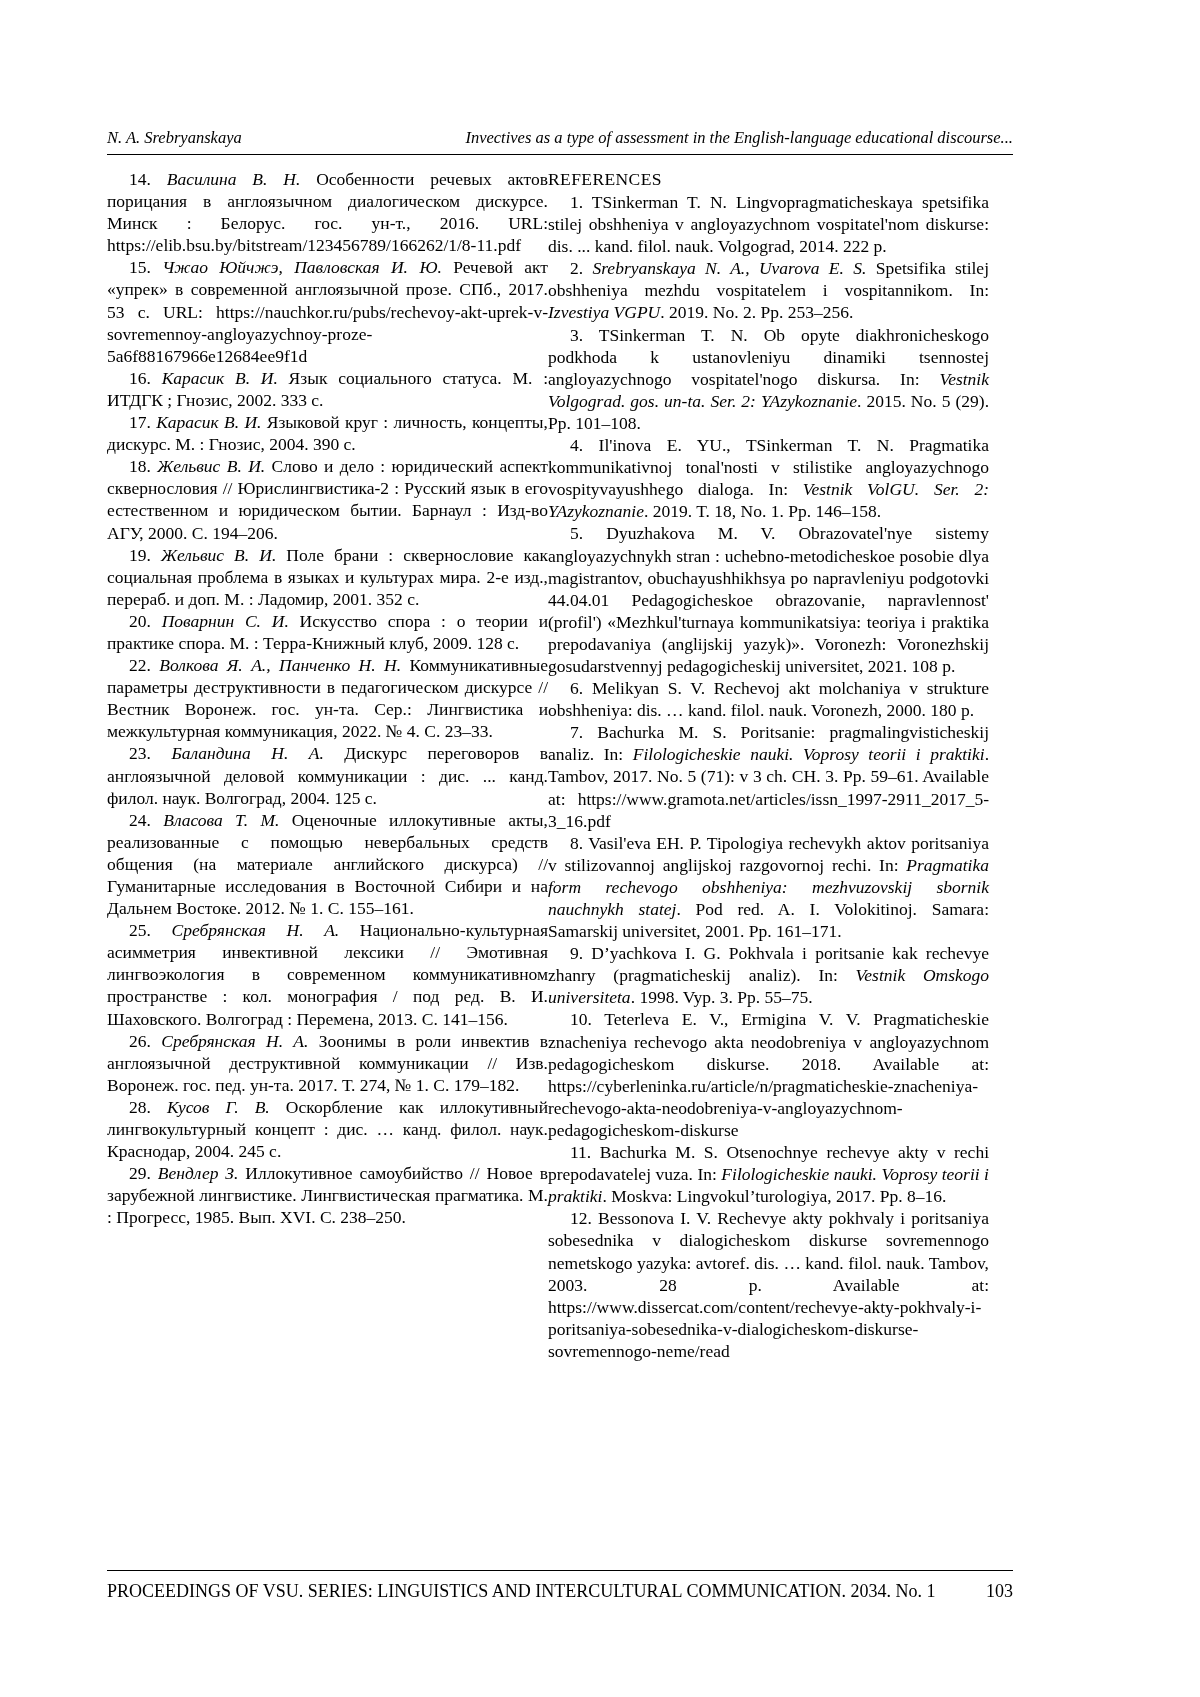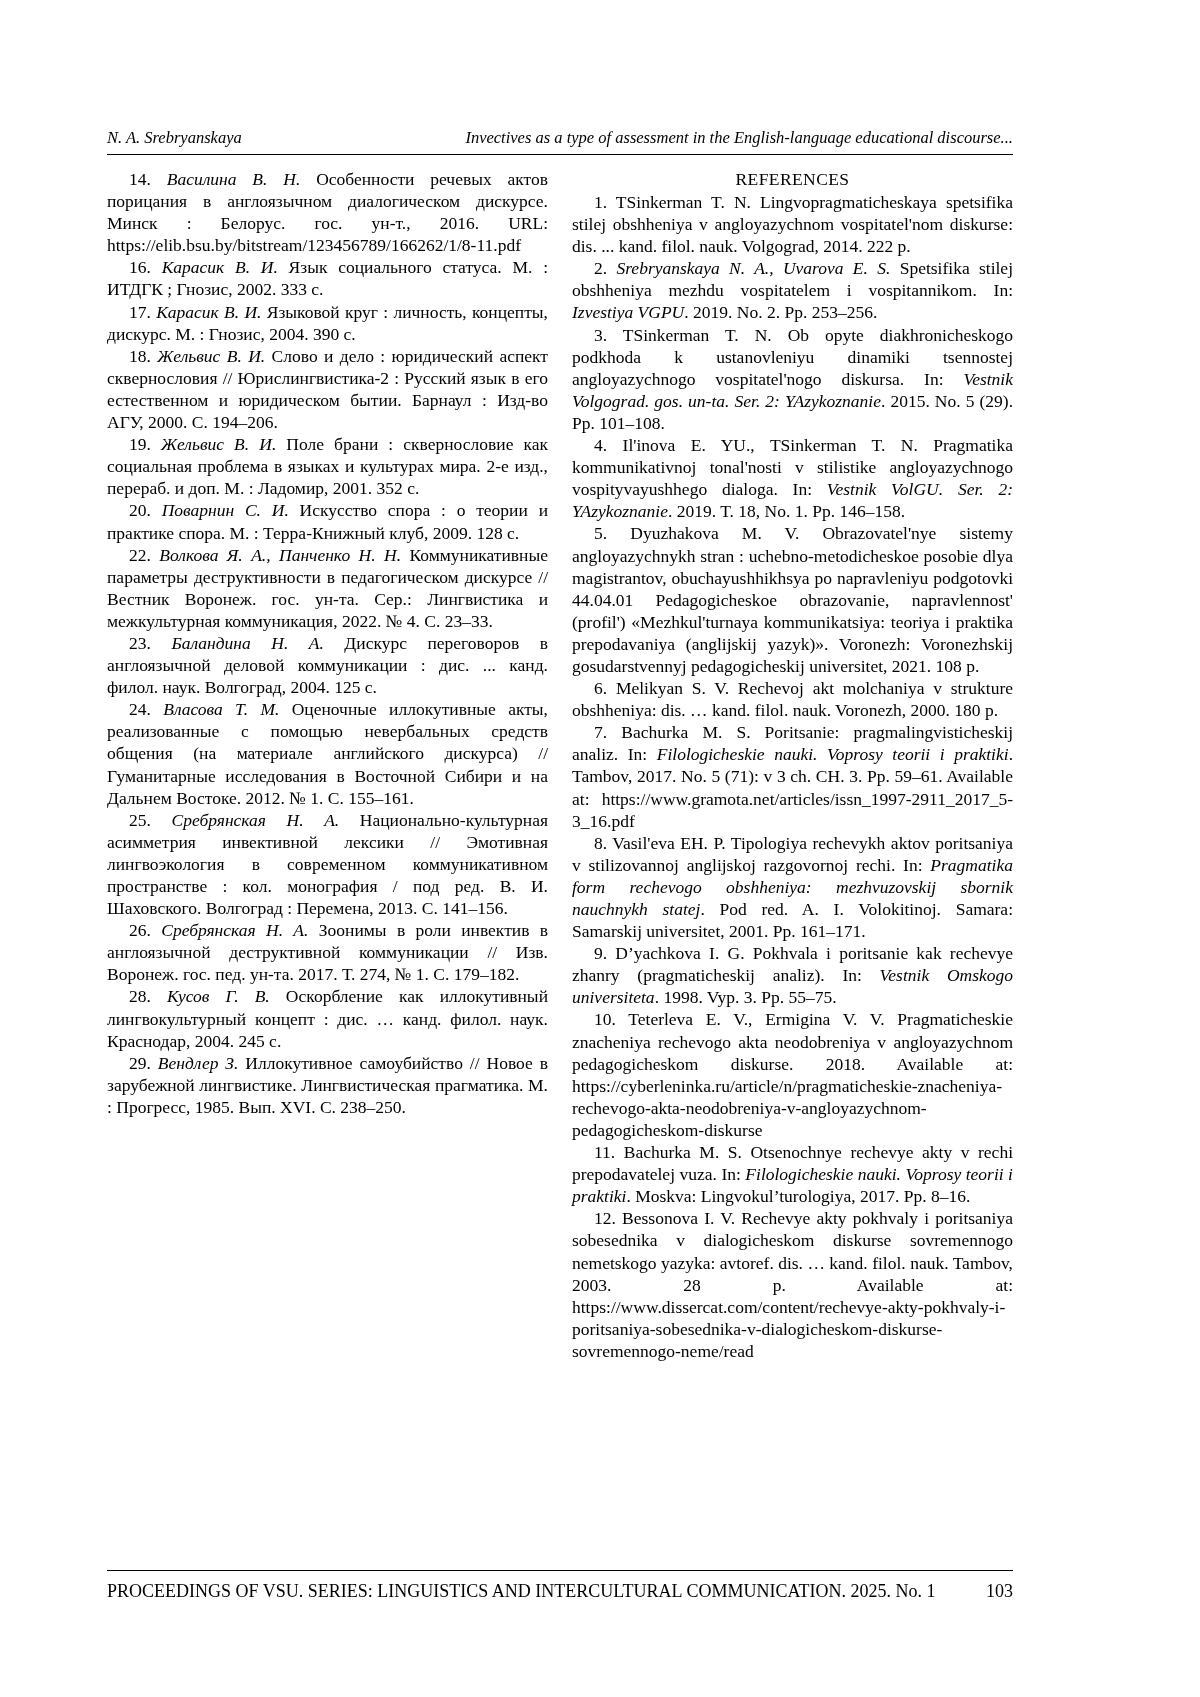--- a/index.html
+++ b/index.html
@@ -6,24 +6,24 @@
   body {
     width: 1200px; height: 1697px; position: relative;
     font-family: "Liberation Serif", serif; color: #000;
   }
   .page { position: absolute; left: 107px; top: 0; width: 906px; height: 1697px; }
   .header {
     display: flex; justify-content: space-between; align-items: flex-end;
     padding-top: 108px; font-style: italic; font-size: 16.5px; line-height: 20px; margin-top: 20px;
   }
   .rule { border-top: 1.6px solid #000; margin-top: 6px; }
-  .columns { display: flex; gap: 24px; margin-top: 13px; }
+  .columns { display: flex; margin-top: 13px; }
   .col { width: 441px; }
   .refs-heading {
-    text-align: center; font-size: 17.5px; line-height: 22px;
+    text-align: left; font-size: 17.5px; line-height: 22px;
     letter-spacing: 0.4px; margin-bottom: 1px;
   }
   p.ref {
     margin: 0; font-size: 17.5px; line-height: 22.1px;
     text-align: justify; text-indent: 22px; overflow-wrap: anywhere;
   }
   .it { font-style: italic; }
   .footer { position: absolute; left: 0; top: 1564px; width: 906px; }
   .footer-line {
     display: flex; justify-content: space-between;
@@ -37,20 +37,21 @@
 
   <div class="header">
     <span>N. A. Srebryanskaya</span>
     <span>Invectives as a type of assessment in the English-language educational discourse...</span>
   </div>
   <div class="rule"></div>
 
   <div class="columns">
     <div class="col" id="left-col">
         <p class="ref"><span>14. </span><span class="it">Василина В. Н.</span><span> Особенности речевых актов порицания в англоязычном диалогическом дискурсе. Минск : Белорус. гос. ун-т., 2016. URL: https://elib.bsu.by/bitstream/123456789/166262/1/8-11.pdf</span></p>
+        <p class="ref"><span>15. </span><span class="it">Чжао Юйчжэ, Павловская И. Ю.</span><span> Речевой акт «упрек» в современной англоязычной прозе. СПб., 2017. 53 с. URL: https://nauchkor.ru/pubs/rechevoy-akt-uprek-v-sovremennoy-angloyazychnoy-proze-5a6f88167966e12684ee9f1d</span></p>
         <p class="ref"><span>16. </span><span class="it">Карасик В. И.</span><span> Язык социального статуса. М. : ИТДГК ; Гнозис, 2002. 333 с.</span></p>
         <p class="ref"><span>17. </span><span class="it">Карасик В. И.</span><span> Языковой круг : личность, концепты, дискурс. М. : Гнозис, 2004. 390 с.</span></p>
         <p class="ref"><span>18. </span><span class="it">Жельвис В. И.</span><span> Слово и дело : юридический аспект сквернословия // Юрислингвистика-2 : Русский язык в его естественном и юридическом бытии. Барнаул : Изд-во АГУ, 2000. С. 194–206.</span></p>
         <p class="ref"><span>19. </span><span class="it">Жельвис В. И.</span><span> Поле брани : сквернословие как социальная проблема в языках и культурах мира. 2-е изд., перераб. и доп. М. : Ладомир, 2001. 352 с.</span></p>
         <p class="ref"><span>20. </span><span class="it">Поварнин С. И.</span><span> Искусство спора : о теории и практике спора. М. : Терра-Книжный клуб, 2009. 128 с.</span></p>
         <p class="ref"><span>22. </span><span class="it">Волкова Я. А., Панченко Н. Н.</span><span> Коммуникативные параметры деструктивности в педагогическом дискурсе // Вестник Воронеж. гос. ун-та. Сер.: Лингвистика и межкультурная коммуникация, 2022. № 4. С. 23–33.</span></p>
         <p class="ref"><span>23. </span><span class="it">Баландина Н. А.</span><span> Дискурс переговоров в англоязычной деловой коммуникации : дис. ... канд. филол. наук. Волгоград, 2004. 125 с.</span></p>
         <p class="ref"><span>24. </span><span class="it">Власова Т. М.</span><span> Оценочные иллокутивные акты, реализованные с помощью невербальных средств общения (на материале английского дискурса) // Гуманитарные исследования в Восточной Сибири и на Дальнем Востоке. 2012. № 1. С. 155–161.</span></p>
         <p class="ref"><span>25. </span><span class="it">Сребрянская Н. А.</span><span> Национально-культурная асимметрия инвективной лексики // Эмотивная лингвоэкология в современном коммуникативном пространстве : кол. монография / под ред. В. И. Шаховского. Волгоград : Перемена, 2013. С. 141–156.</span></p>
         <p class="ref"><span>26. </span><span class="it">Сребрянская Н. А.</span><span> Зоонимы в роли инвектив в англоязычной деструктивной коммуникации // Изв. Воронеж. гос. пед. ун-та. 2017. Т. 274, № 1. С. 179–182.</span></p>
@@ -70,18 +71,18 @@
         <p class="ref"><span>9. D’yachkova I. G. Pokhvala i poritsanie kak rechevye zhanry (pragmaticheskij analiz). In: </span><span class="it">Vestnik Omskogo universiteta</span><span>. 1998. Vyp. 3. Pp. 55–75.</span></p>
         <p class="ref"><span>10. Teterleva E. V., Ermigina V. V. Pragmaticheskie znacheniya rechevogo akta neodobreniya v angloyazychnom pedagogicheskom diskurse. 2018. Available at: https://cyberleninka.ru/article/n/pragmaticheskie-znacheniya-rechevogo-akta-neodobreniya-v-angloyazychnom-pedagogicheskom-diskurse</span></p>
         <p class="ref"><span>11. Bachurka M. S. Otsenochnye rechevye akty v rechi prepodavatelej vuza. In: </span><span class="it">Filologicheskie nauki. Voprosy teorii i praktiki</span><span>. Moskva: Lingvokul’turologiya, 2017. Pp. 8–16.</span></p>
         <p class="ref"><span>12. Bessonova I. V. Rechevye akty pokhvaly i poritsaniya sobesednika v dialogicheskom diskurse sovremennogo nemetskogo yazyka: avtoref. dis. … kand. filol. nauk. Tambov, 2003. 28 p. Available at: https://www.dissercat.com/content/rechevye-akty-pokhvaly-i-poritsaniya-sobesednika-v-dialogicheskom-diskurse-sovremennogo-neme/read</span></p>
       </div>
   </div>
 
   <div class="footer">
     <div class="rule"></div>
     <div class="footer-line">
-      <span>PROCEEDINGS OF VSU. SERIES: LINGUISTICS AND INTERCULTURAL COMMUNICATION. 2025. No. 1</span>
+      <span>PROCEEDINGS OF VSU. SERIES: LINGUISTICS AND INTERCULTURAL COMMUNICATION. 2034. No. 1</span>
       <span>103</span>
     </div>
   </div>
 
 </div>
 
 </body></html>

